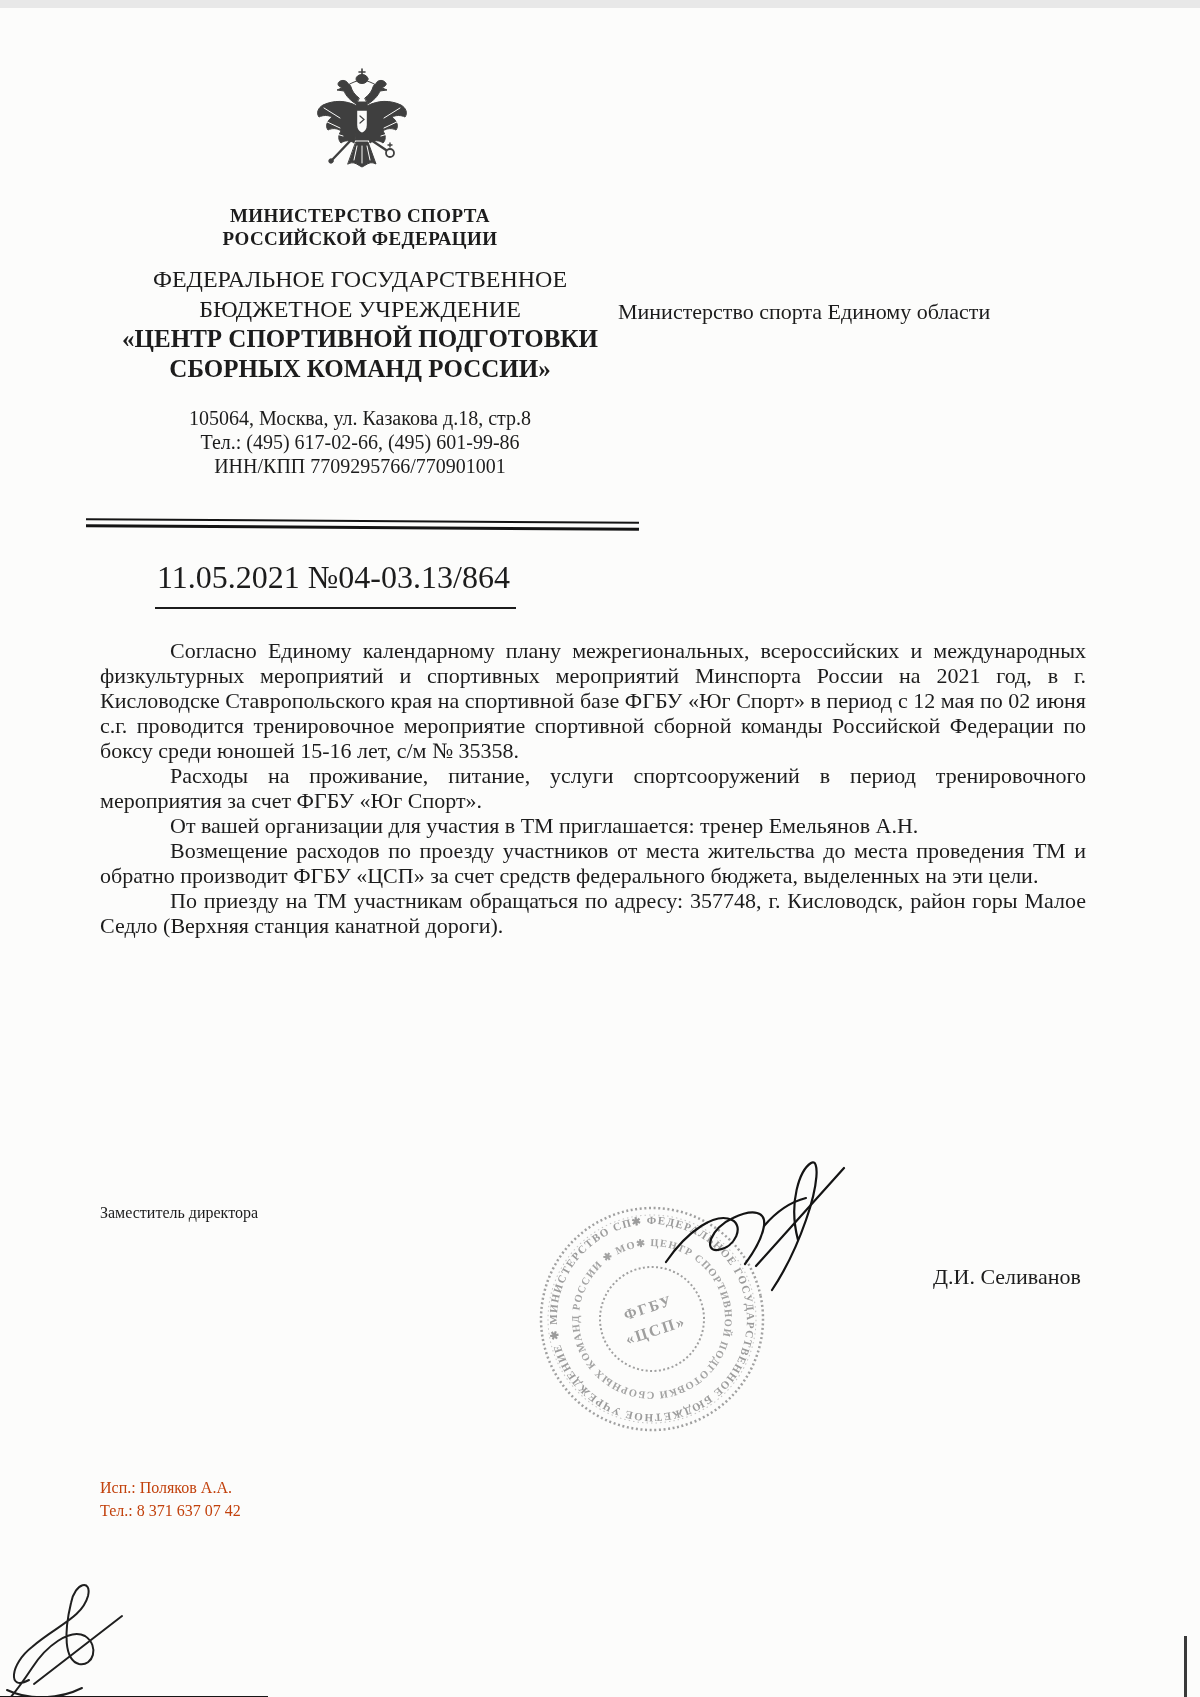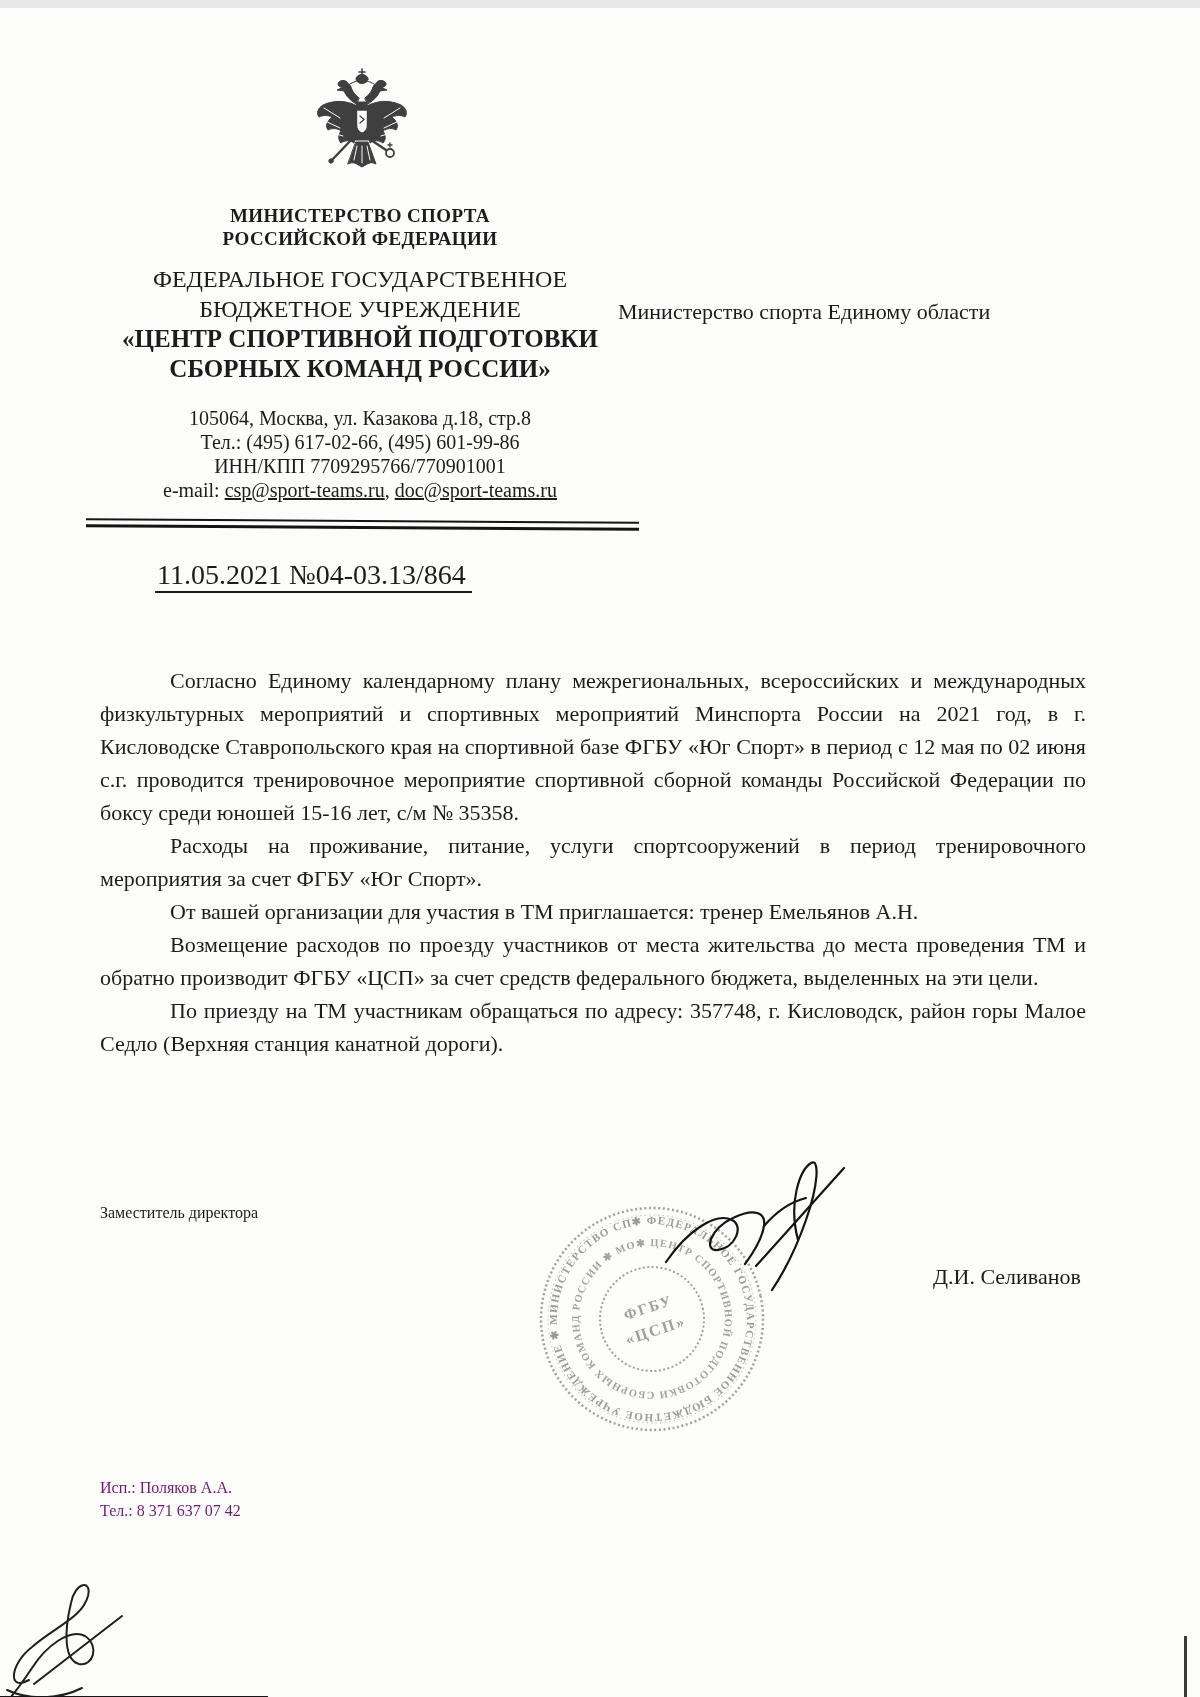--- a/index.html
+++ b/index.html
@@ -24,35 +24,35 @@
 
   .rule {
     left:86px; top:512px; width:553px; height:4px;
     border-top:2px solid #141414; border-bottom:3px solid #141414;
     transform:rotate(.35deg);
   }
 
   .recipient { left:618px; top:291px; width:470px; font-size:22px; }
 
   .refline {
-    left:155px; top:551px; font-size:28px;
-    border-bottom:2px solid #1c1c1c; padding:0 6px 0 2px;
+    left:155px; top:551px; font-size:32px;
+    border-bottom:2px solid #1c1c1c; padding:0 6px 11px 2px;
   }
 
   .body-block {
-    left:100px; top:656px; width:986px;
-    font-size:22px; line-height:33px;
+    left:100px; top:630px; width:986px;
+    font-size:22px; line-height:25px;
     text-align:justify;
   }
   .body-block p { margin:0; text-indent:70px; }
 
   .sig-title { left:100px; top:1196px; font-size:16px; }
   .sig-name  { left:933px; top:1256px; font-size:22px; }
 
-  .footer { left:100px; top:1468px; font-size:16px; line-height:23px; color:#701a75; }
+  .footer { left:100px; top:1468px; font-size:16px; line-height:23px; color:#c2410c; }
 
   .stamp-wrap { left:530px; top:1188px; width:244px; height:246px; }
   .sign-wrap  { left:648px; top:1132px; width:310px; height:180px; }
   .scribble-wrap { left:2px; top:1552px; width:170px; height:142px; }
   .eagle-wrap { left:310px; top:60px; width:104px; height:120px; }
 
   
   .edge-bottom-dark { left:0; top:1688px; width:268px; height:6px; background:#161616; }
   .edge-bottom-gray { left:268px; top:1690px; width:100px; height:3px; background:#666; opacity:.55; }
   .edge-right { left:1184px; top:1628px; width:3px; height:69px; background:#3a3a3a; }
@@ -108,21 +108,20 @@
     <div>ФЕДЕРАЛЬНОЕ ГОСУДАРСТВЕННОЕ</div>
     <div>БЮДЖЕТНОЕ УЧРЕЖДЕНИЕ</div>
     <div class="b">«ЦЕНТР СПОРТИВНОЙ ПОДГОТОВКИ</div>
     <div class="b">СБОРНЫХ КОМАНД РОССИИ»</div>
   </div>
 
   <div class="abs lh-col addr">
     <div>105064, Москва, ул. Казакова д.18, стр.8</div>
     <div>Тел.: (495) 617-02-66, (495) 601-99-86</div>
     <div>ИНН/КПП 7709295766/770901001</div>
-    <div><span>e-mail: </span><span class="u">csp@sport-teams.ru</span><span>, </span><span class="u">doc@sport-teams.ru</span></div>
   </div>
 
   <div class="abs rule"></div>
 
   <div class="abs recipient">Министерство спорта Единому области</div>
 
   <div class="abs refline">11.05.2021 №04-03.13/864</div>
 
   <div class="abs body-block">
     <p>Согласно Единому календарному плану межрегиональных, всероссийских и международных физкультурных мероприятий и спортивных мероприятий Минспорта России на 2021 год, в г. Кисловодске Ставропольского края на спортивной базе ФГБУ «Юг Спорт» в период с 12 мая по 02 июня с.г. проводится тренировочное мероприятие спортивной сборной команды Российской Федерации по боксу среди юношей 15-16 лет, с/м № 35358.</p>

